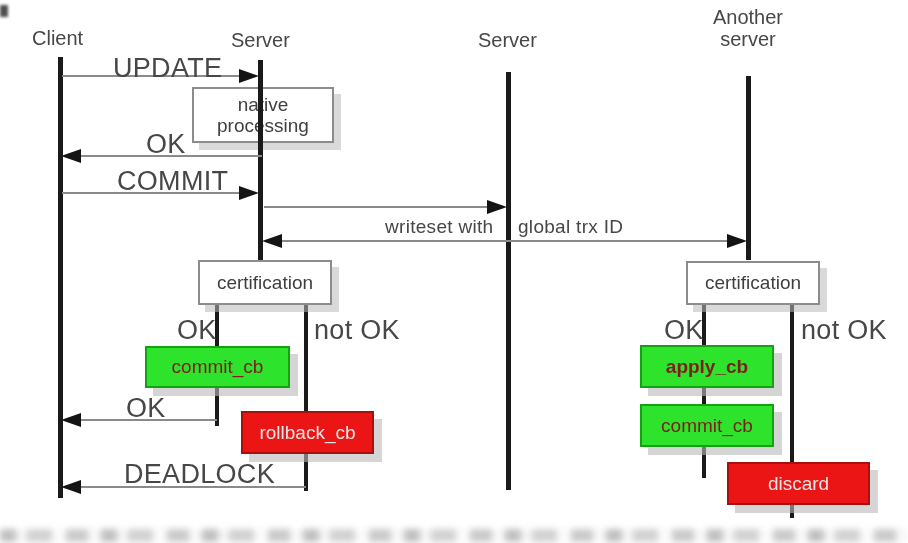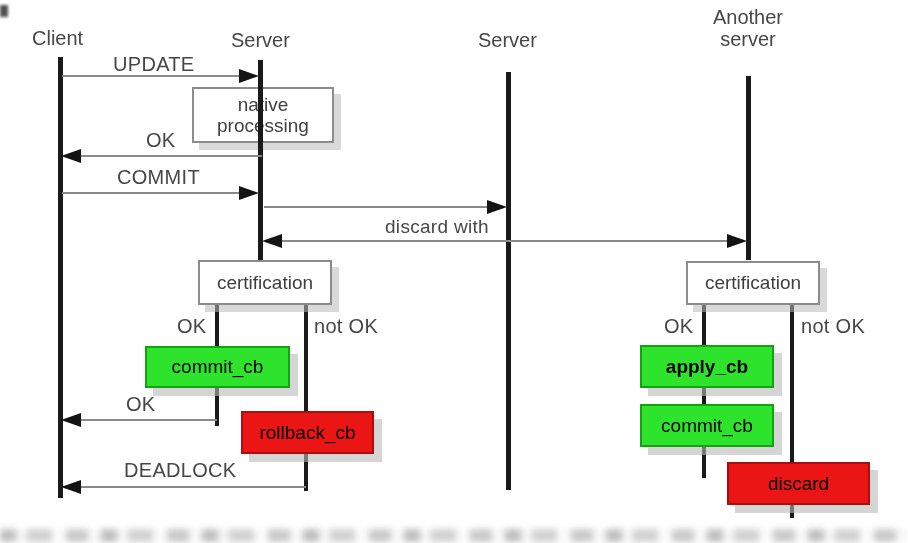--- a/index.html
+++ b/index.html
@@ -11,33 +11,33 @@
   .vline{position:absolute;background:#1a1a1a;width:5px;}
   .branch{position:absolute;background:#1a1a1a;width:4px;}
   
   .hline{position:absolute;height:2px;background:#8a8a8a;z-index:2;}
   
   .ah-r{position:absolute;width:0;height:0;border-left:20px solid #141414;
         border-top:7px solid transparent;border-bottom:7px solid transparent;z-index:2;}
   .ah-l{position:absolute;width:0;height:0;border-right:20px solid #141414;
         border-top:7px solid transparent;border-bottom:7px solid transparent;z-index:2;}
   
-  .lbl{position:absolute;font-size:20px;white-space:nowrap;letter-spacing:.3px;color:#474747;z-index:4;}
+  .lbl{position:absolute;font-size:27px;white-space:nowrap;letter-spacing:.3px;color:#474747;z-index:4;}
   .actor{position:absolute;font-size:20px;color:#474747;z-index:4;}
   .pre{white-space:pre-line;text-align:center;line-height:1.12;}
   
   .box{position:absolute;display:flex;align-items:center;justify-content:center;
        font-size:19px;background:#ffffff;border:2px solid #8c8c8c;
        box-shadow:7px 7px 0 rgba(185,185,185,.55);z-index:3;box-sizing:border-box;
        color:#3f3f3f;}
   .box.under{z-index:1;}
   .box .t{position:relative;z-index:5;}
-  .box.green{background:#2ee32b;border-color:#15a212;color:#000000;
+  .box.green{background:#2ee32b;border-color:#15a212;color:#7f1d1d;
              box-shadow:8px 8px 0 rgba(185,185,185,.6);}
-  .box.red{background:#ea1514;border-color:#a80f0f;color:#000000;
+  .box.red{background:#ea1514;border-color:#a80f0f;color:#e5e5e5;
            box-shadow:8px 8px 0 rgba(185,185,185,.6);}
   
   .speck{position:absolute;left:0;top:5px;width:8px;height:12px;background:#4f4f4f;
          filter:blur(1.5px);z-index:1;}
   .blurstrip{position:absolute;left:0;top:529px;width:908px;height:13px;z-index:1;
     background:repeating-linear-gradient(90deg,
       rgba(140,140,140,.55) 0 16px, rgba(215,215,215,.25) 16px 27px,
       rgba(165,165,165,.5) 27px 52px, rgba(228,228,228,.18) 52px 66px,
       rgba(150,150,150,.5) 66px 88px, rgba(220,220,220,.22) 88px 101px);
     filter:blur(3px);}
@@ -77,21 +77,22 @@
   <div class="hline" style="left:62px;top:192px;width:178px;"></div>
   <div class="ah-r" style="left:239px;top:186px;"></div>
   <div class="lbl" style="left:117px;top:166px;">COMMIT</div>
 
   <div class="hline" style="left:264px;top:206px;width:224px;"></div>
   <div class="ah-r" style="left:487px;top:200px;"></div>
 
   <div class="hline" style="left:281px;top:240px;width:447px;"></div>
   <div class="ah-l" style="left:262px;top:234px;"></div>
   <div class="ah-r" style="left:727px;top:234px;"></div>
-  <div class="lbl" style="left:385px;top:216px;font-size:19px;">discard with</div>
+  <div class="lbl" style="left:385px;top:216px;font-size:19px;">writeset with</div>
+  <div class="lbl" style="left:518px;top:216px;font-size:19px;">global trx ID</div>
 
   <div class="box under pre" style="left:192px;top:87px;width:142px;height:56px;">
     <span class="t pre">native
 processing</span>
   </div>
 
   <div class="box" style="left:198px;top:260px;width:134px;height:45px;">
     <span class="t">certification</span>
   </div>
   <div class="box" style="left:686px;top:261px;width:134px;height:44px;">

